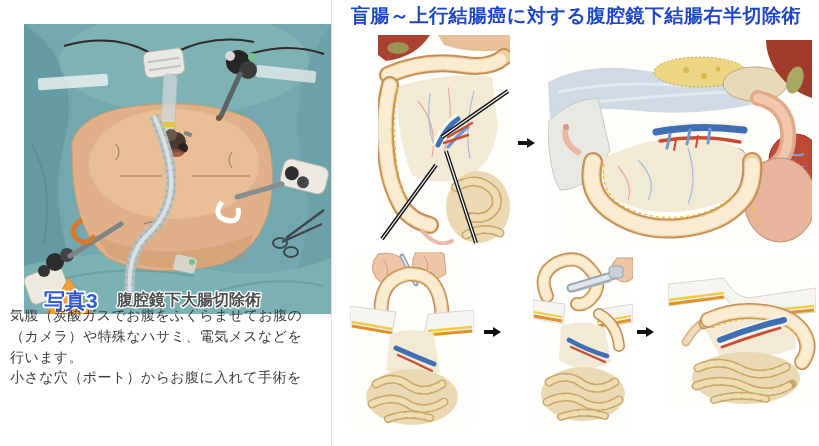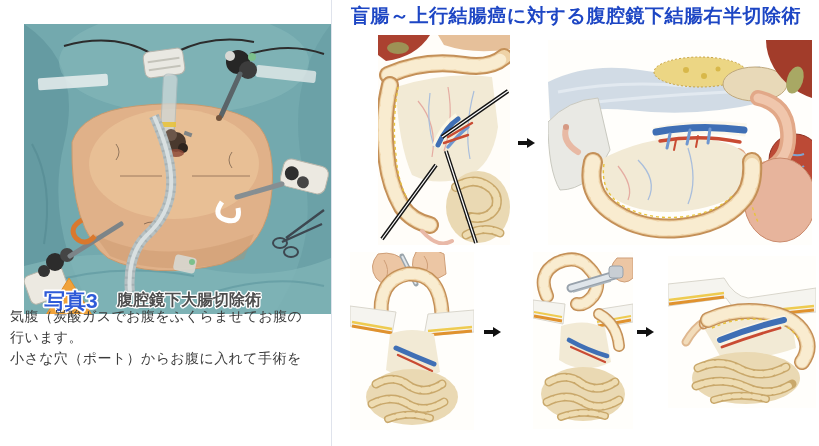--- a/index.html
+++ b/index.html
@@ -1,20 +1,20 @@
 <!DOCTYPE html>
 <html><head>
 <meta charset="utf-8">
 <style>
   html,body{margin:0;padding:0;background:#fff;}
   body{font-family:"Liberation Sans","DejaVu Sans",sans-serif;}
   .stage{position:relative;width:819px;height:446px;background:#fff;overflow:hidden;}
   .divider{position:absolute;left:331px;top:0;width:1px;height:446px;background:#dfe3ec;}
   .photo{position:absolute;left:8px;top:8px;width:307px;height:290px;margin:16px;}
-  .desc{position:absolute;left:10px;top:306px;width:308px;margin:0;font-size:14px;line-height:20.8px;letter-spacing:.4px;color:#3c3c3c;}
+  .desc{position:absolute;left:10px;top:306px;width:308px;margin:0;font-size:14px;line-height:20.8px;letter-spacing:.4px;color:#3c3c3c;font-family:Liberation Mono, monospace;}
   .desc span{display:block;white-space:nowrap;}
   .r-title{position:absolute;left:333px;top:3px;width:486px;margin:0;text-align:center;font-size:19px;font-weight:bold;color:#1d46c4;letter-spacing:.5px;}
   figure.ill{position:absolute;margin:0;}
   .illA{left:378px;top:35px;width:132px;height:210px;}
   .illB{left:548px;top:40px;width:264px;height:205px;}
   .illC{left:350px;top:252px;width:124px;height:178px;}
   .illD{left:533px;top:252px;width:100px;height:177px;}
   .illE{left:668px;top:256px;width:148px;height:152px;}
   .arrow{position:absolute;width:17px;height:10px;}
   .arrow .shaft{position:absolute;left:0;top:3px;width:9px;height:4px;background:#111;}
@@ -134,20 +134,21 @@
         <circle cx="168" cy="238" r="3" fill="#7cc08c"></circle>
 
         <polygon points="22,291 45,254 68,291" fill="#f0a23a" stroke="#e08c28"></polygon>
         <text x="20" y="284" font-size="21" font-weight="bold" fill="#2f5bd8" stroke="#ffffff" stroke-width="3.5" paint-order="stroke" stroke-linejoin="round">写真3</text>
         <text x="93" y="281" font-size="16" font-weight="bold" fill="#4e4e4e" stroke="#ffffff" stroke-width="2.6" paint-order="stroke" stroke-linejoin="round">腹腔鏡下大腸切除術</text>
       </svg>
     </figure>
 
     <p class="desc">
       <span>気腹（炭酸ガスでお腹をふくらませてお腹の</span>
+      <span>（カメラ）や特殊なハサミ、電気メスなどを</span>
       <span>行います。</span>
       <span>小さな穴（ポート）からお腹に入れて手術を</span>
     </p>
   </section>
 
   <div class="divider"></div>
 
   <section>
     <h2 class="r-title">盲腸～上行結腸癌に対する腹腔鏡下結腸右半切除術</h2>
 

